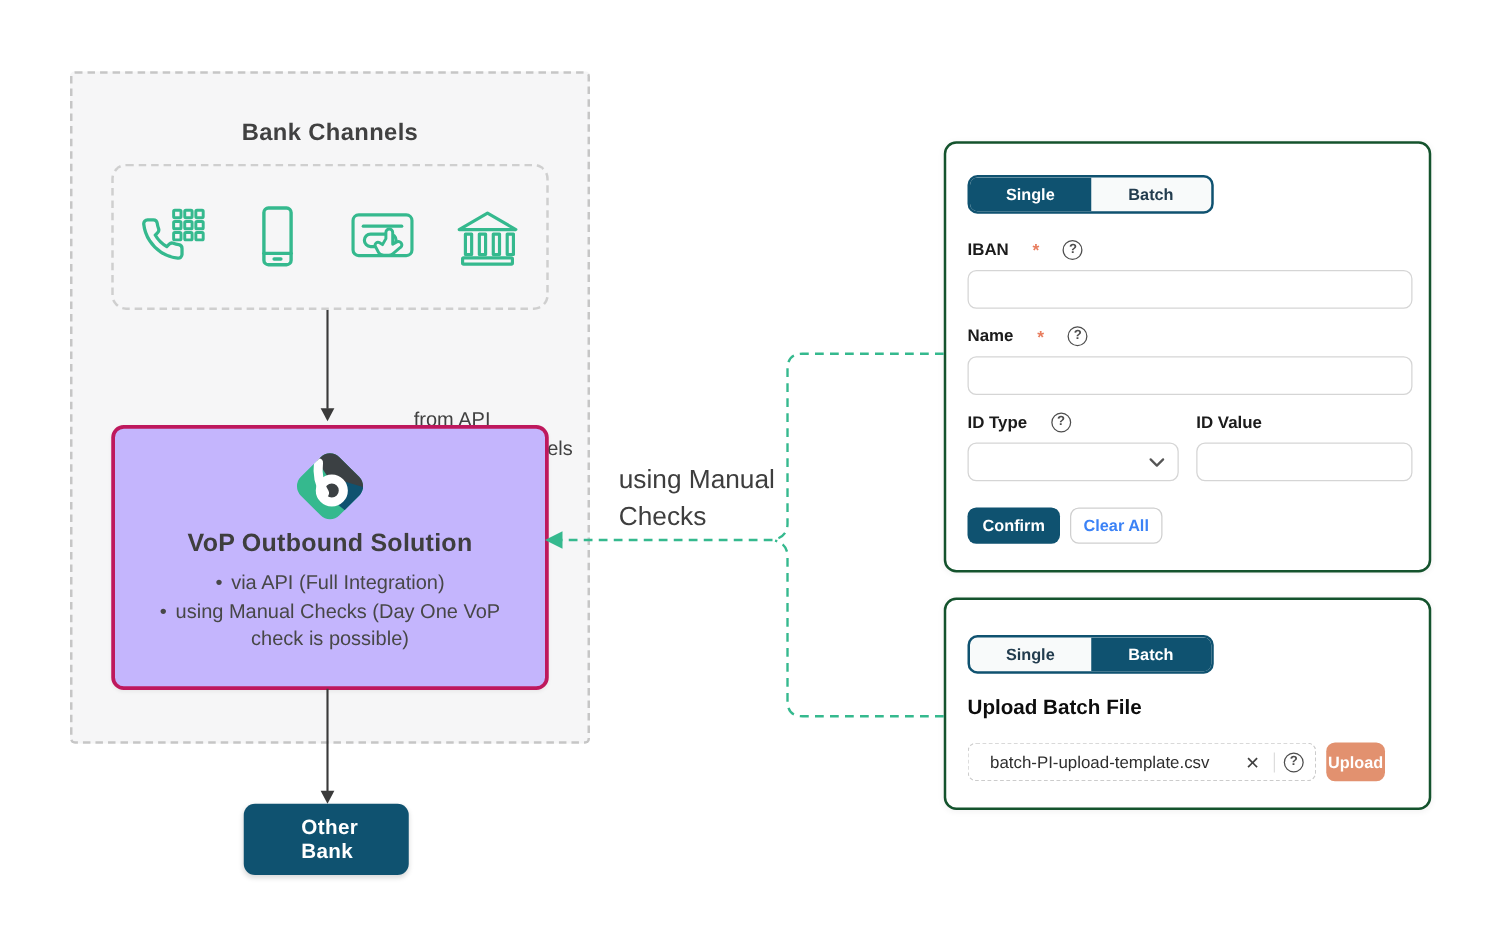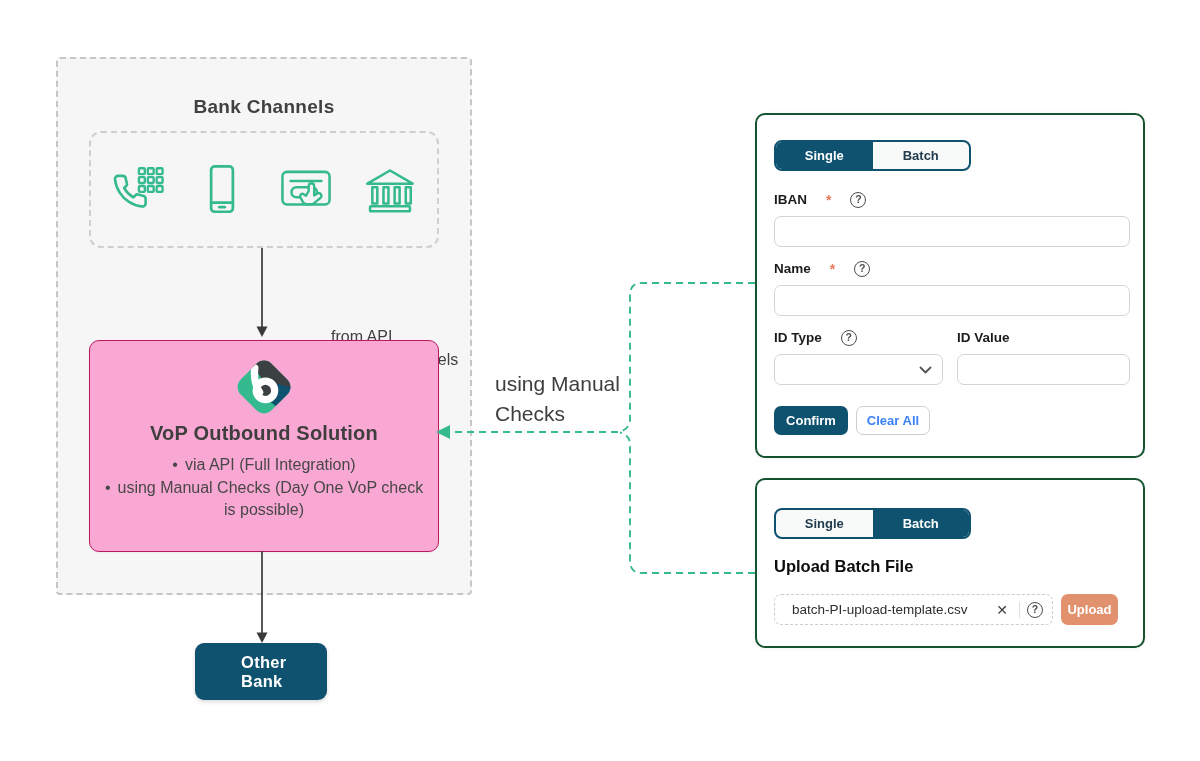--- a/index.html
+++ b/index.html
@@ -10,21 +10,21 @@
   .bank-container { position:absolute; left:56px; top:57px; width:416px; height:538px;
     background:#f6f6f7; border:2px dashed #c6c6c6; border-radius:4px; }
   .bank-title { position:absolute; top:37px; left:0; width:100%; text-align:center;
     font-size:19px; font-weight:700; color:#414141; letter-spacing:.3px; }
   .channels-box { position:absolute; left:31px; top:72px; width:350px; height:117px;
     border:2px dashed #cfcfcf; border-radius:12px; display:flex; align-items:center;
     justify-content:center; gap:26px; }
   .ch-icon { width:58px; height:58px; flex:0 0 auto; }
 
   .vop-box { position:absolute; left:31px; top:281px; width:350px; height:212px;
-    background:#f9a8d4; border:1px solid #be185d; border-radius:10px;
+    background:#c4b5fd; border:3px solid #be185d; border-radius:10px;
     box-shadow:0 1px 3px rgba(0,0,0,.05); text-align:center; }
   .vop-logo { display:block; margin:15px auto 4px; width:62px; height:62px; }
   .vop-title { font-size:20px; font-weight:700; color:#3e3e3e; letter-spacing:.2px; }
   .vop-bullets { margin-top:9px; padding:0 14px; font-size:16px; color:#474747; line-height:1.42; }
   .bullet .dot { margin-right:7px; }
 
   .arrow-label-api { position:absolute; left:273px; top:266px; font-size:16px;
     color:#414141; line-height:1.45; }
   .manual-checks-label { position:absolute; left:495px; top:369px; font-size:21px;
     color:#3e3e3e; line-height:1.42; }
@@ -74,21 +74,21 @@
 
   .upload-heading { position:absolute; left:17px; top:77px; font-size:16.5px;
     font-weight:700; color:#0d0d0d; }
   .file-chip { position:absolute; left:17px; top:114px; width:279px; height:31px;
     border:1.5px dashed #cccccc; border-radius:7px; display:flex; align-items:center;
     background:#fff; padding:0 9px 0 17px; }
   .file-name { flex:1; font-size:13.5px; color:#2e2e2e; white-space:nowrap;
     overflow:hidden; }
   .x-icon { font-size:14px; color:#3f3f3f; cursor:pointer; padding:0 4px; }
   .chip-divider { width:1px; height:16px; background:#dddddd; margin:0 7px; }
-  .btn-upload { left:304px; top:114px; width:57px; height:31px; background:#e2916f;
+  .btn-upload { left:304px; top:114px; width:47px; height:31px; background:#e2916f;
     color:#ffffff; }
 
   
   .overlay { position:absolute; left:0; top:0; width:1200px; height:761px;
     pointer-events:none; z-index:10; }
 </style>
 </head>
 <body>
 
 <div class="bank-container">

